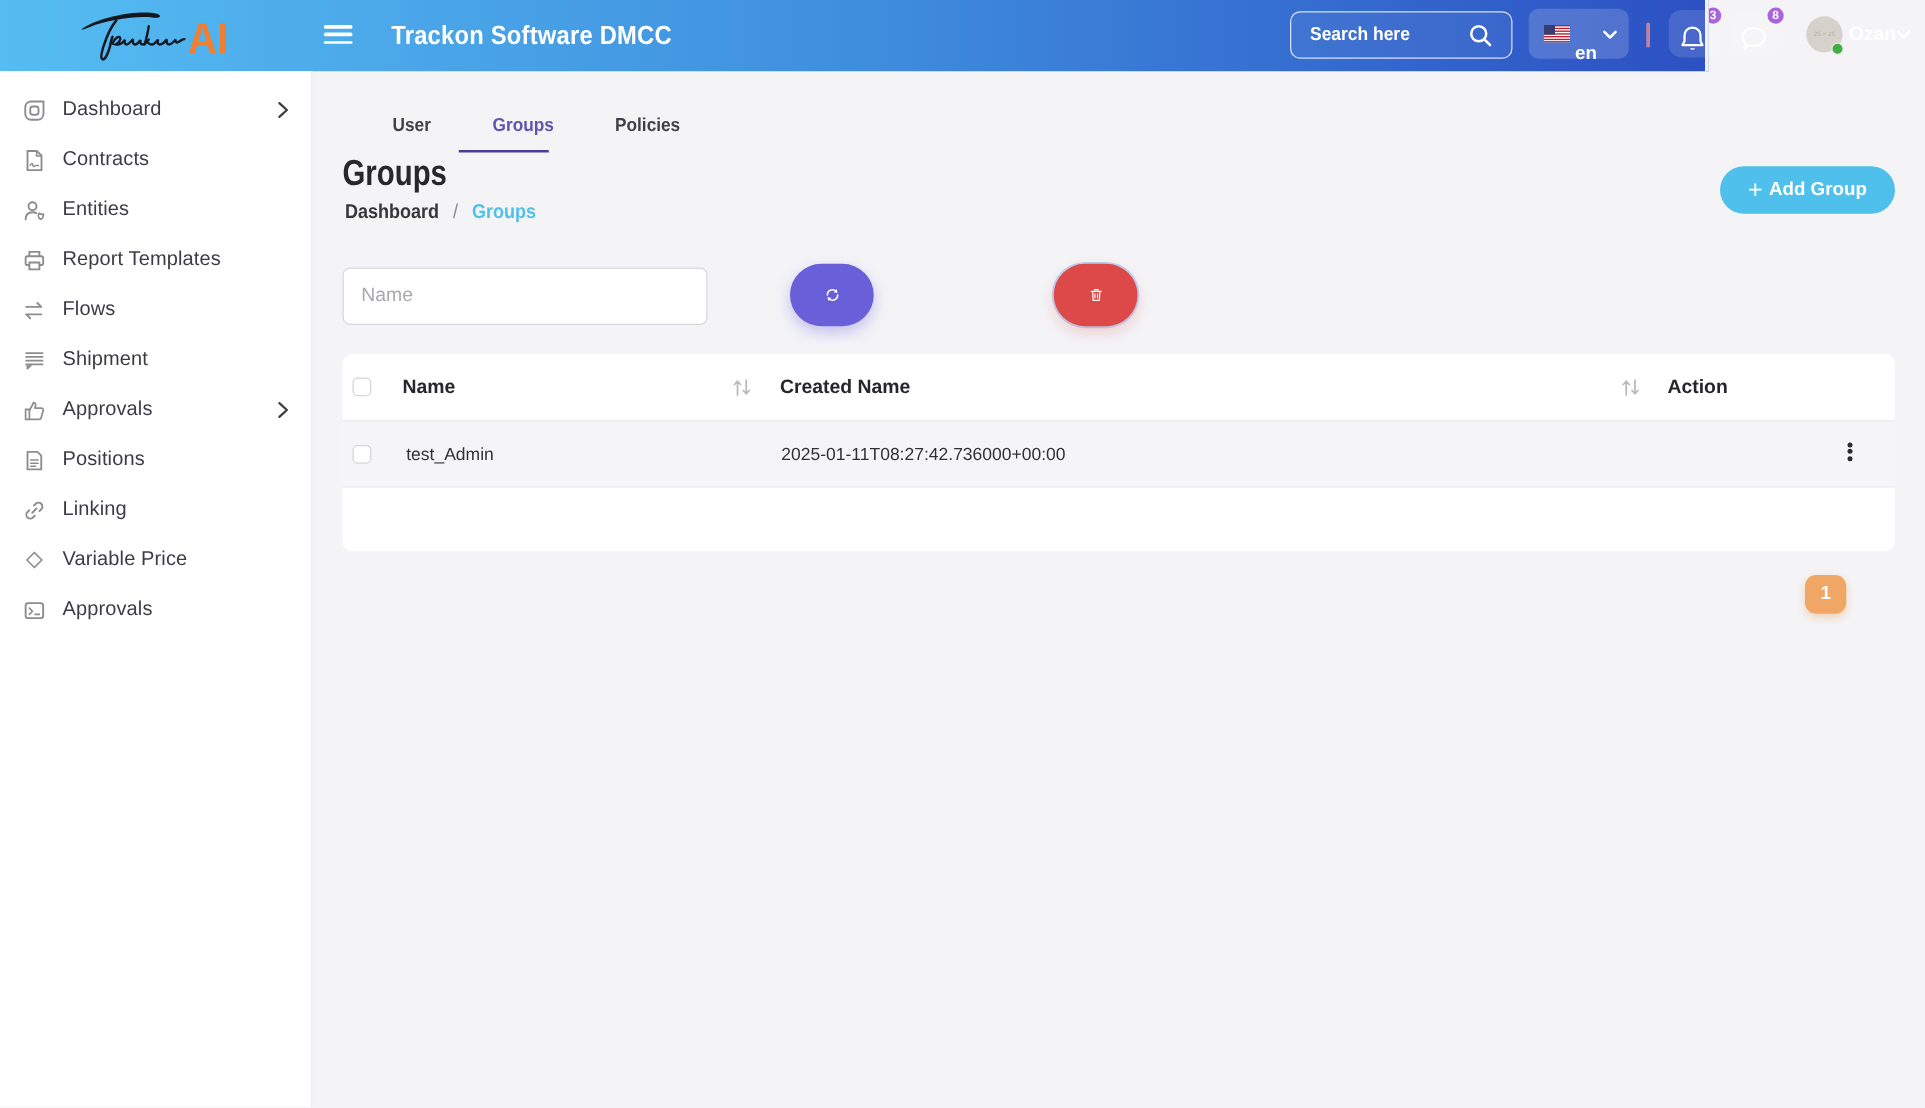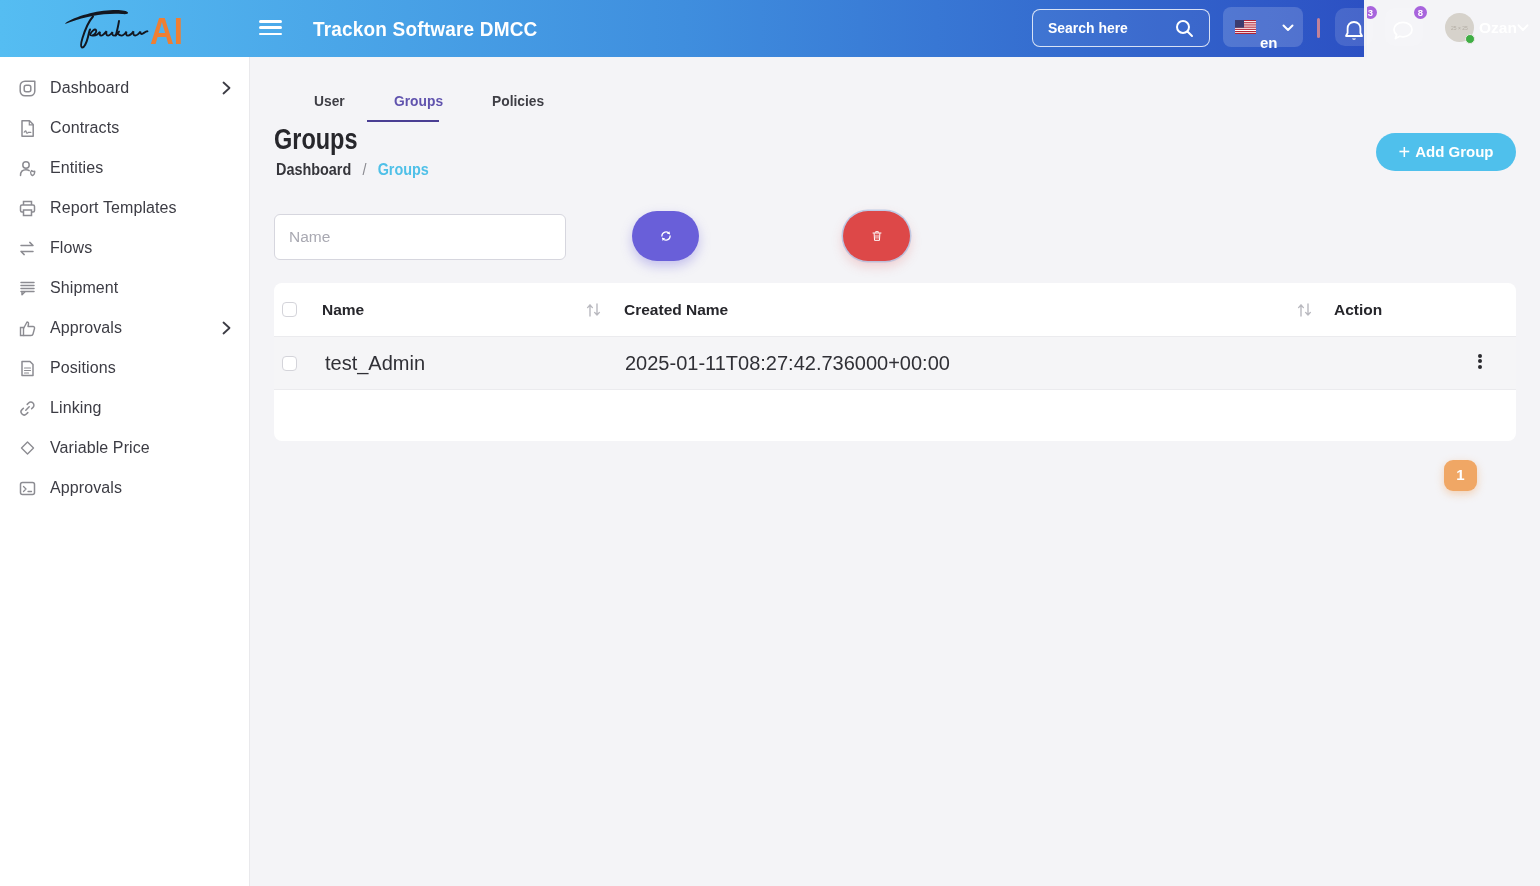--- a/index.html
+++ b/index.html
@@ -58,21 +58,21 @@
     background:#dd4848; box-shadow:0 0 0 1.5px rgba(130,165,220,0.45), 0 5px 12px rgba(224,81,81,0.25); }
   .cbtn svg { position:absolute; left:50%; top:50%; transform:translate(-50%,-50%); }
 
   
   #card { position:absolute; left:274px; top:283px; width:1242px; height:158px; background:#fff; border-radius:8px; }
   #row1 { position:absolute; left:0; top:53px; width:1242px; height:54px; background:#f5f5f7;
     border-top:1px solid #ebebee; border-bottom:1px solid #ebebee; }
   #row2 { position:absolute; left:0; top:107px; width:1242px; height:50px; background:#fff; border-radius:0 0 8px 8px; }
   .th { position:absolute; top:0; font-size:15.5px; font-weight:bold; color:#26262b; line-height:53px; }
   .cbx { position:absolute; left:8px; width:15px; height:15px; border:1px solid #d4d4da; border-radius:4px; background:#fff; }
-  .td { position:absolute; font-size:20px; color:#303036; }
+  .td { position:absolute; font-size:14px; color:#303036; }
   .dots { position:absolute; left:1203.5px; width:4px; }
   .dots i { display:block; width:4px; height:4px; border-radius:50%; background:#2b2b30; margin:1.6px auto; }
 
   #pag { position:absolute; left:1444px; top:460px; width:33px; height:31px; border-radius:9px; background:#f0a765;
     color:#fff; font-size:15px; font-weight:bold; text-align:center; line-height:30px; box-shadow:0 3px 8px rgba(240,167,101,0.45); }
 </style>
 </head>
 <body>
 
 <div id="header">

